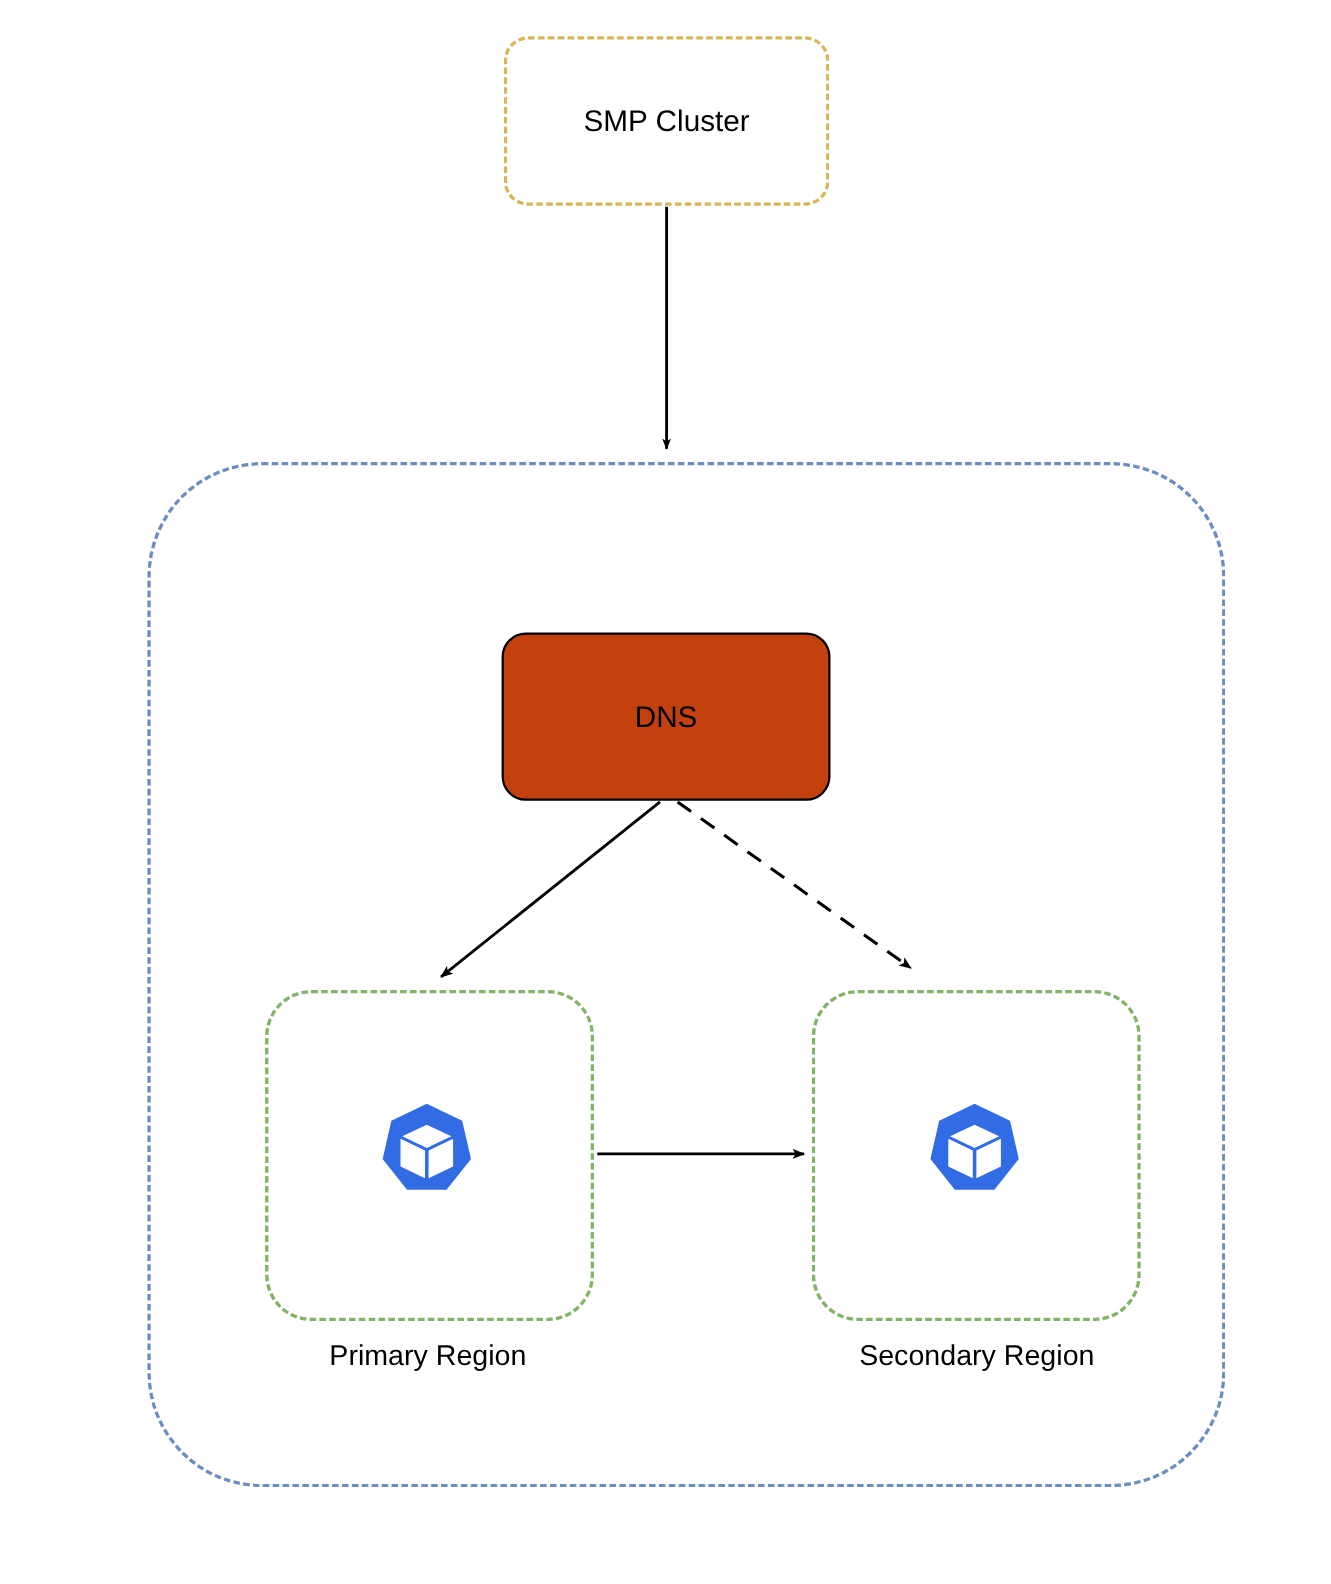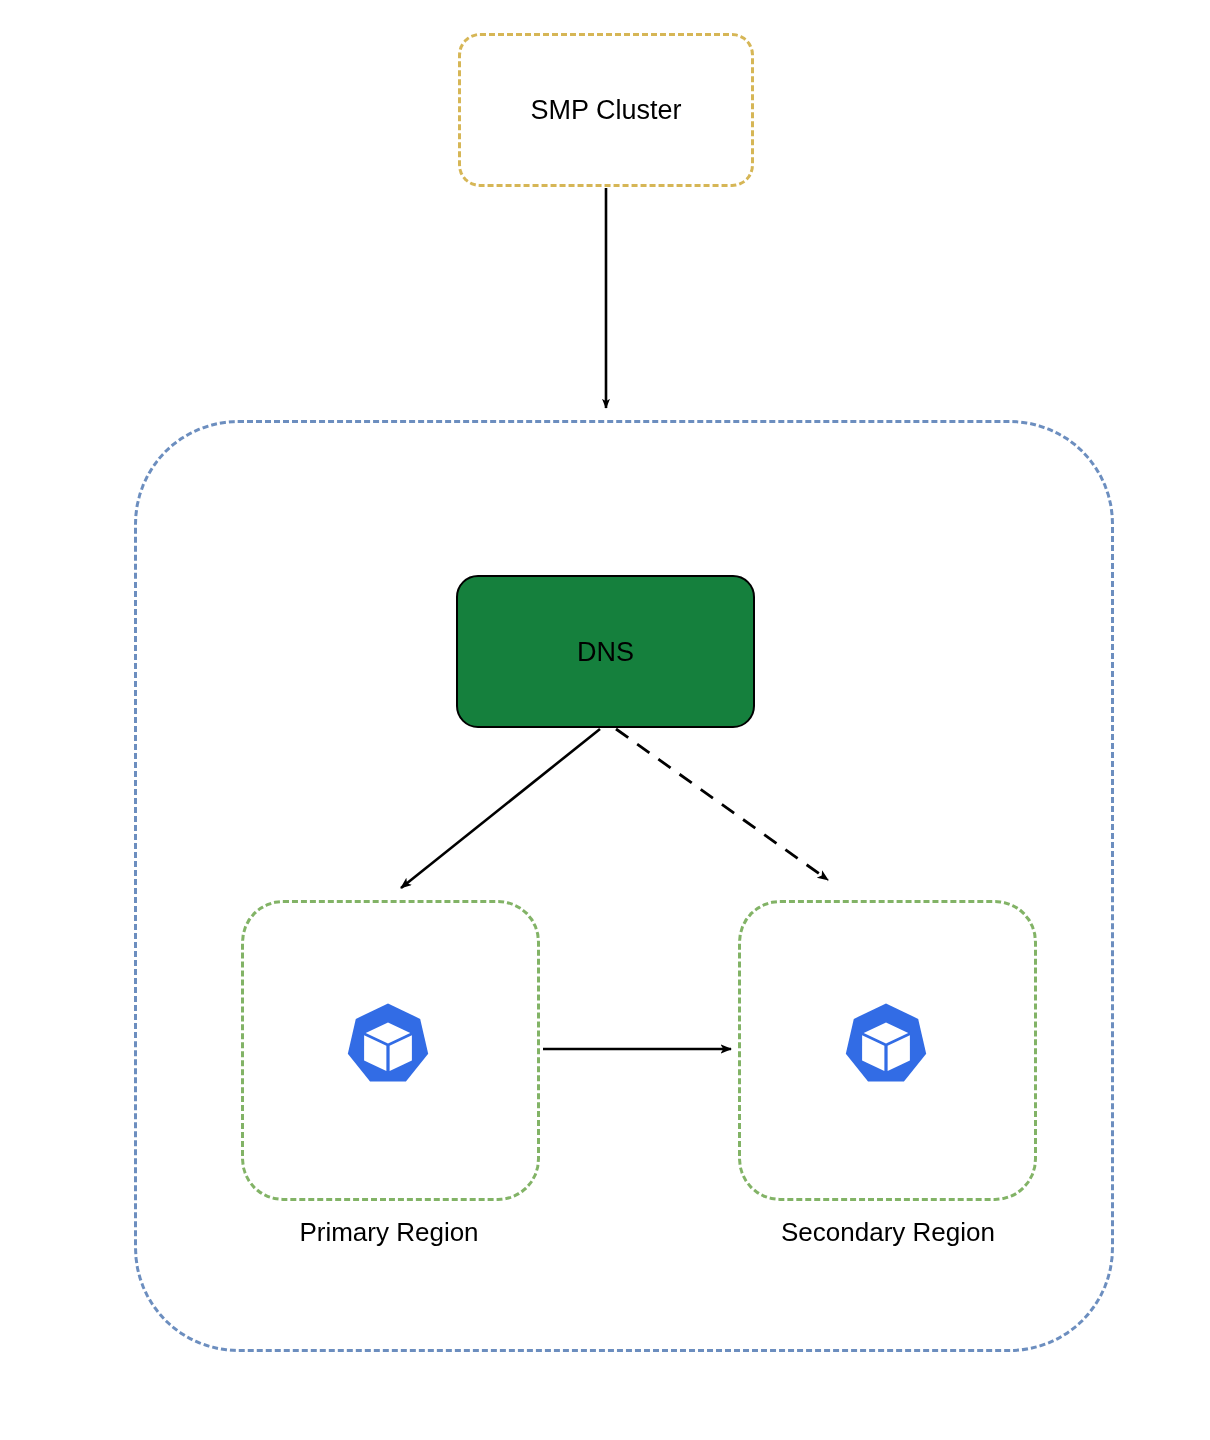--- a/index.html
+++ b/index.html
@@ -46,21 +46,21 @@
     border-radius: 104px;
   }
 
   .dns-box {
     left: 425px;
     top: 575px;
     width: 299px;
     height: 153px;
     border: 2.5px solid #000000;
     border-radius: 22px;
-    background: #15803d;
+    background: #c2410c;
   }
 
   .region-zone {
     width: 299px;
     height: 301px;
     border: 3px dashed #82b366;
     border-radius: 42px;
     top: 900px;
   }
   .region-zone.primary   { left: 210px; }

